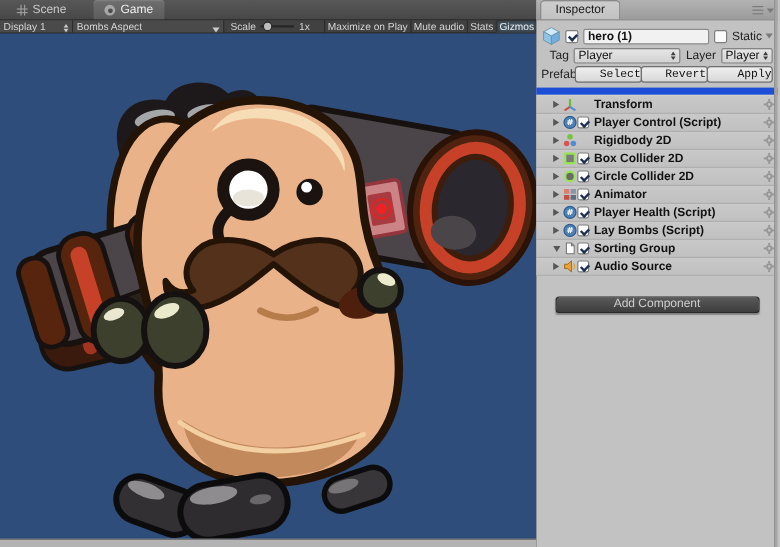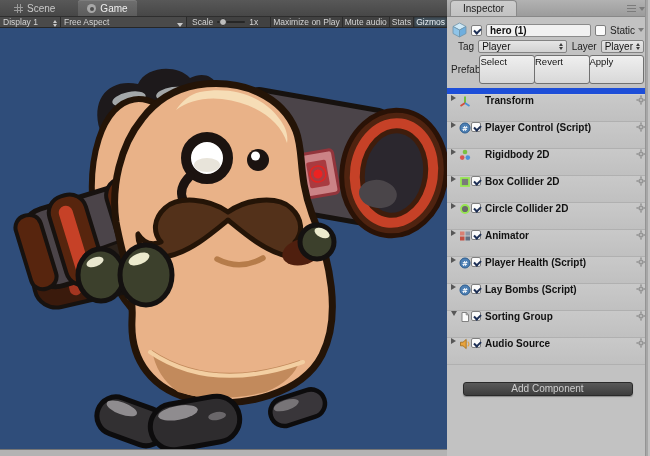--- a/index.html
+++ b/index.html
@@ -58,25 +58,25 @@
 
   .insp-header { padding:3px 4px 4px 4px; border-bottom:6px solid #1d4ed8; }
   .hrow { display:flex; align-items:center; margin-top:2px; }
   .checkbox { width:11px; height:11px; background:#fbfbfb; border:1px solid #7f7f7f; border-radius:2px; position:relative; flex:none; }
   .checkbox.checked::after { content:""; position:absolute; left:2px; top:2px; width:5px; height:3px; border-left:2px solid #1d2f55; border-bottom:2px solid #1d2f55; transform:rotate(-45deg); }
   .name-field { flex:1; height:13px; margin:0 4px; background:#f1f1f1; border:1px solid #8b8b8b; border-radius:2px; font-weight:bold; font-size:10px; color:#111; padding:0 3px; line-height:11px; }
   .static-lbl { margin:0 3px 0 4px; color:#222; }
   .field-lbl { color:#222; white-space:nowrap; }
   .dd-light { height:13px; background:linear-gradient(#e6e6e6,#d2d2d2); border:1px solid #838383; border-radius:2px; display:flex; align-items:center; font-size:10px; color:#111; padding:0 3px; gap:3px; }
   .dd-light .lbl { flex:1; white-space:nowrap; overflow:hidden; }
-  .prefab-btn { flex:1; height:29px; background:linear-gradient(#efefef,#d8d8d8); border:1px solid #707070; border-radius:3px; font-size:9.5px; color:#111; text-align:left; line-height:11px; margin-left:-1px; }
+  .prefab-btn { flex:1; height:14px; background:linear-gradient(#efefef,#d8d8d8); border:1px solid #707070; border-radius:3px; font-size:9.5px; color:#111; text-align:right; line-height:11px; margin-left:-1px;font-family:Liberation Mono, monospace; }
   .prefab-btn:first-of-type { margin-left:4px; }
 
   .components { border-top:1px solid #d0d0d0; }
-  .comp-row { height:27px; display:flex; align-items:flex-start; border-bottom:1px solid #b0b0b0; padding-left:2px; background:linear-gradient(#c9c9c9,#c0c0c0); }
+  .comp-row { height:15px; display:flex; align-items:center; border-bottom:1px solid #b0b0b0; padding-left:12px; background:linear-gradient(#c9c9c9,#c0c0c0); }
   .foldout { width:9px; flex:none; display:flex; justify-content:center; }
   .foldout .tri-r { width:0; height:0; border-top:3.5px solid transparent; border-bottom:3.5px solid transparent; border-left:5px solid #575757; }
   .foldout .tri-d { width:0; height:0; border-left:3.5px solid transparent; border-right:3.5px solid transparent; border-top:5px solid #575757; }
   .comp-ico { width:13px; flex:none; display:flex; justify-content:center; align-items:center; }
   .comp-check { width:14px; flex:none; display:flex; align-items:center; }
   .comp-check .checkbox { width:10px; height:10px; }
   .comp-check .checkbox.checked::after { left:1.5px; top:1.5px; }
   .comp-label { flex:1; font-weight:bold; font-size:10px; color:#121212; white-space:nowrap; overflow:hidden; }
   .gear { width:14px; flex:none; display:flex; justify-content:center; }
 
@@ -109,21 +109,21 @@
 
   <div class="gtoolbar">
     <div class="dd-dark w-display">
       <span class="lbl">Display 1</span>
       <span class="popup-ico">
           <i class="up"></i>
           <i class="dn"></i>
         </span>
     </div>
     <div class="dd-dark w-aspect">
-      <span class="lbl">Free Aspect</span>
+      <span class="lbl">Bombs Aspect</span>
       <span class="caret-dn"></span>
     </div>
     <div class="scale-zone">
       <span>Scale</span>
       <span class="slider">
           <span class="thumb"></span>
         </span>
       <span>1x</span>
     </div>
     <div class="gbtns">

